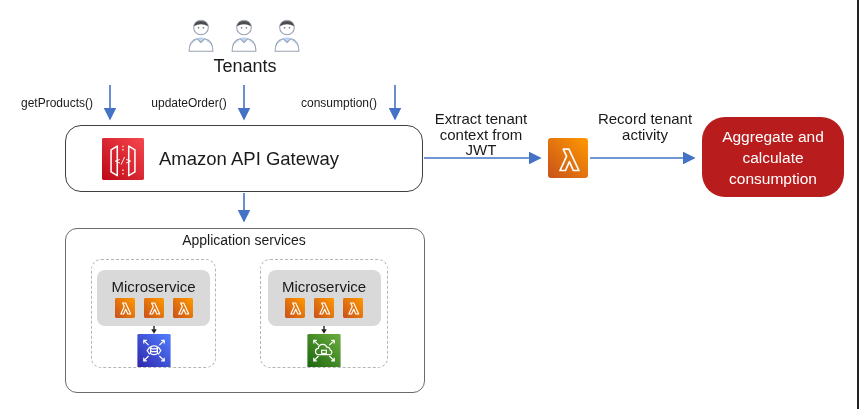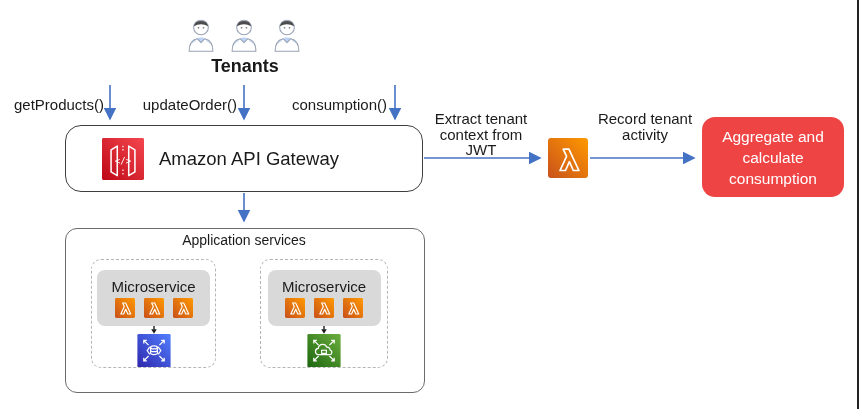--- a/index.html
+++ b/index.html
@@ -3,42 +3,42 @@
 <meta charset="utf-8">
 <style>
   html,body{margin:0;padding:0;background:#fff;}
   .stage{position:relative;width:862px;height:416px;background:#fff;overflow:hidden;
          font-family:"Liberation Sans",sans-serif;color:#1a1a1a;}
   .abs{position:absolute;}
   
   #connectors{position:absolute;left:0;top:0;pointer-events:none;}
   
   #tenant-icons{left:186px;top:14px;display:flex;gap:13px;}
-  #tenants-label{left:195px;top:56px;width:100px;text-align:center;font-size:18px;font-weight:bold;}
-  
-  .call-label{position:absolute;top:96px;font-size:15px;text-align:right;white-space:nowrap;}
+  #tenants-label{left:195px;top:56px;width:100px;text-align:center;font-size:18px;}
+  
+  .call-label{position:absolute;top:96px;font-size:12px;text-align:center;white-space:nowrap;}
   #lbl-get{left:10px;width:94px;}
   #lbl-upd{left:141px;width:96px;}
   #lbl-add{left:291px;width:96px;}
   
   #apigw-box{left:65px;top:125px;width:358px;height:67px;border:1.6px solid #3f3f3f;
              border-radius:16px;background:#fff;display:flex;align-items:center;
              gap:15px;padding-left:36px;box-sizing:border-box;}
   #apigw-box .label{font-size:18.5px;}
   
   .edge-label{position:absolute;top:111px;font-size:15px;line-height:15.5px;text-align:center;}
   #extract-label{left:424px;width:114px;}
   #record-label{left:592px;width:106px;}
   
   #lambda-big{left:548px;top:138px;width:40px;height:40px;}
   #lambda-auth-label{left:516px;top:184px;width:104px;text-align:center;
                      font-size:16.5px;line-height:19px;}
   
-  #aggregate-box{left:702px;top:117px;width:142px;height:80px;background:#ef4444;
-                 border-radius:13px;display:flex;align-items:center;justify-content:center;
+  #aggregate-box{left:702px;top:117px;width:142px;height:80px;background:#b91c1c;
+                 border-radius:23px;display:flex;align-items:center;justify-content:center;
                  color:#fff;font-size:15.5px;line-height:21px;text-align:center;
                  padding:0 5px;box-sizing:border-box;}
   
   #apps-box{left:65px;top:228px;width:358px;height:163px;border:1.6px solid #6b6b6b;
             border-radius:12px;background:#fff;}
   #apps-title{left:65px;top:232px;width:358px;text-align:center;font-size:14px;}
   .dash-box{position:absolute;top:259px;height:109px;border:1.4px dashed #b5b5b5;
             border-radius:10px;box-sizing:border-box;display:flex;flex-direction:column;
             align-items:center;padding-top:10px;}
   #dash-left{left:91px;width:125px;}

